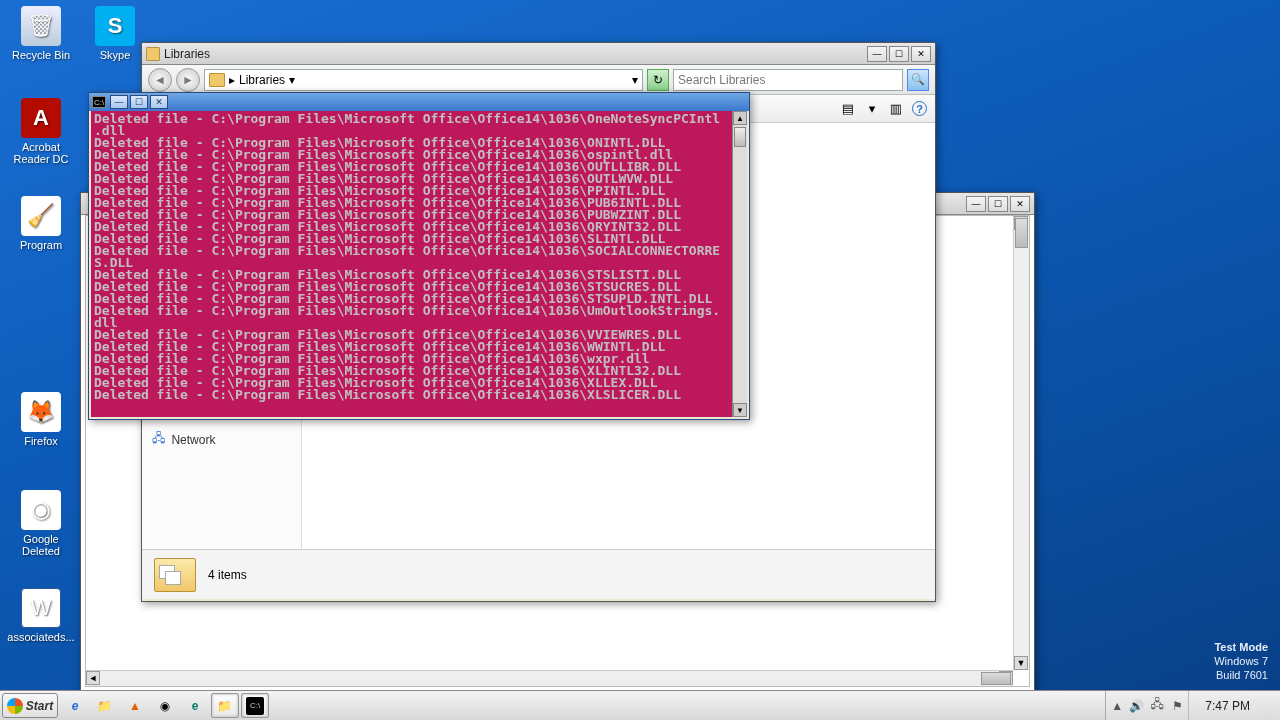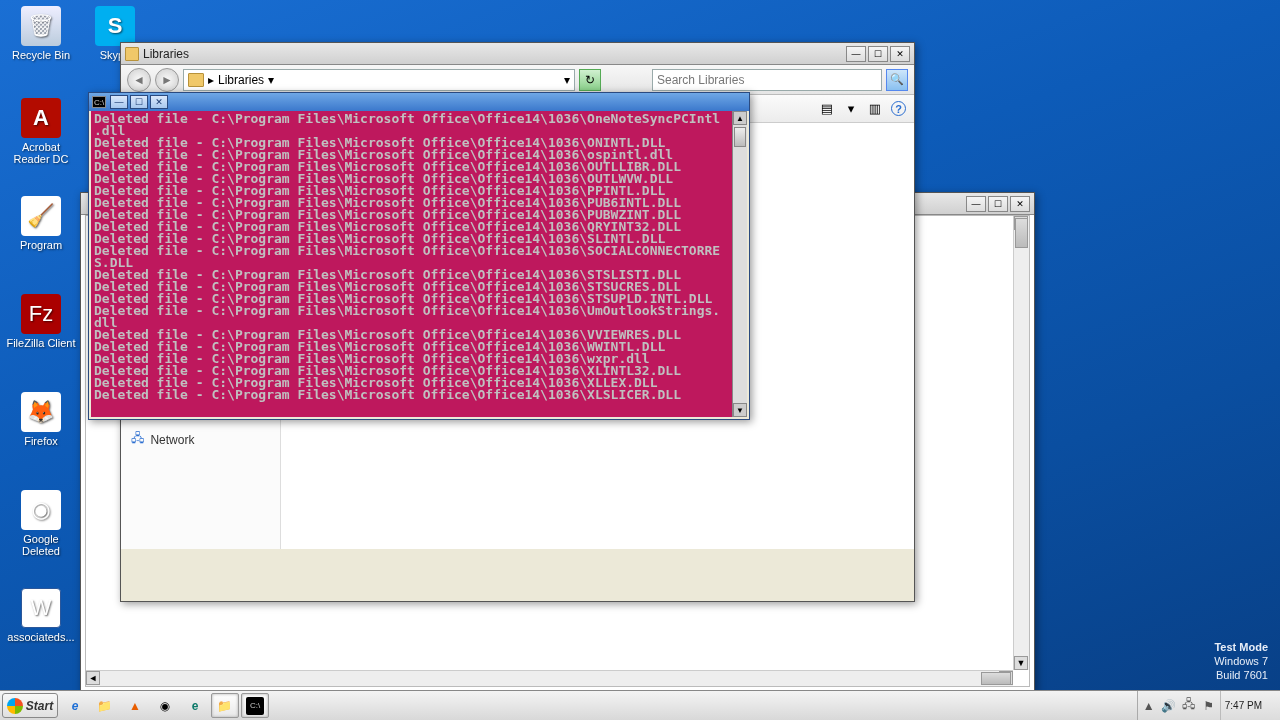--- a/index.html
+++ b/index.html
@@ -14,27 +14,27 @@
 
 .win { position:absolute; background:#ece9d8; border:1px solid #555; box-shadow:2px 2px 8px rgba(0,0,0,.4); }
 .win-titlebar { height:22px; background:linear-gradient(#e8e8e8,#d0d0d0); border-bottom:1px solid #888; display:flex; align-items:center; padding:0 4px; font-size:12px; }
 .win-titlebar .title-icon { width:14px; height:14px; margin-right:4px; background:#f0c869; border:1px solid #b8923a; border-radius:1px; }
 .win-titlebar .title-text { flex:1; color:#222; }
 .win-btns { display:flex; gap:2px; }
 .win-btn { width:20px; height:16px; background:linear-gradient(#f5f5f5,#ddd); border:1px solid #888; font-size:9px; display:flex; align-items:center; justify-content:center; cursor:pointer; }
 .win-btn.close { background:linear-gradient(#f5f5f5,#ddd); }
 
 
-#win-libs { left:120px; top:42px; width:795px; height:560px; }
+#win-libs { left:141px; top:42px; width:795px; height:560px; }
 #win-libs .navbar { height:30px; background:linear-gradient(#f7f7f7,#e5e5e5); border-bottom:1px solid #bbb; display:flex; align-items:center; padding:3px 6px; gap:4px; }
 .nav-arrow { width:24px; height:24px; border-radius:12px; background:radial-gradient(#fafafa,#ccc); border:1px solid #999; display:flex; align-items:center; justify-content:center; font-size:12px; color:#777; }
 .addr { flex:1; height:22px; background:#fff; border:1px solid #9aa; display:flex; align-items:center; padding:0 4px; font-size:12px; gap:4px; }
 .addr .fold-ic { width:16px; height:14px; background:#f0c869; border:1px solid #b8923a; border-radius:1px; }
 .refresh-btn { width:22px; height:22px; background:linear-gradient(#d0f0d0,#8ad08a); border:1px solid #5a5; display:flex; align-items:center; justify-content:center; font-size:12px; }
-.search-box { width:230px; height:22px; background:#fff; border:1px solid #9aa; display:flex; align-items:center; padding:0 4px; font-size:12px; color:#777;margin-left:47px; }
+.search-box { width:230px; height:22px; background:#fff; border:1px solid #9aa; display:flex; align-items:center; padding:0 4px; font-size:12px; color:#777; }
 .search-btn { width:22px; height:22px; background:linear-gradient(#cde6fb,#8ac0f0); border:1px solid #58e; display:flex; align-items:center; justify-content:center; font-size:11px; }
 #win-libs .toolbar { height:28px; background:linear-gradient(#fbfbfb,#ececec); border-bottom:1px solid #ccc; display:flex; align-items:center; justify-content:flex-end; padding:0 8px; gap:8px; font-size:12px; }
 .tool-ic { width:16px; height:16px; display:flex; align-items:center; justify-content:center; font-size:13px; cursor:pointer; }
 #win-libs .body { display:flex; height:426px; background:#fff; }
 #win-libs .sidebar { width:160px; border-right:1px solid #ddd; background:#fbfbfb; }
 #win-libs .main { flex:1; }
 #win-libs .statusbar { height:50px; border-top:1px solid #ccc; background:#f4f4f4; display:flex; align-items:center; padding:4px 12px; gap:12px; font-size:12px; }
 .status-ic { width:42px; height:34px; background:linear-gradient(#fce9a8,#f0c869); border:1px solid #b8923a; border-radius:2px; position:relative; }
 .status-ic:before { content:""; position:absolute; left:4px; top:6px; width:14px; height:12px; background:#fff; border:1px solid #aaa; }
 .status-ic:after { content:""; position:absolute; left:10px; top:12px; width:14px; height:12px; background:#fff; border:1px solid #aaa; }
@@ -67,21 +67,21 @@
 
 
 #taskbar { position:absolute; left:0; right:0; bottom:0; height:30px; background:linear-gradient(#f4f4f4,#d8d8d8); border-top:1px solid #888; display:flex; align-items:stretch; }
 #start { width:56px; background:linear-gradient(#f8f8f8,#e0e0e0); border:1px solid #888; border-radius:3px; margin:2px; display:flex; align-items:center; justify-content:center; gap:3px; font-size:12px; font-weight:bold; font-style:italic; color:#333; cursor:pointer; }
 #start .orb { width:16px; height:16px; border-radius:8px; background:conic-gradient(#f25022 0 25%,#7fba00 0 50%,#ffb900 0 75%,#00a4ef 0); }
 .tbtn { width:28px; margin:2px 1px; border:1px solid transparent; border-radius:2px; display:flex; align-items:center; justify-content:center; font-size:15px; cursor:pointer; }
 .tbtn.active { background:linear-gradient(#fefefe,#e8e8e8); border:1px solid #999; box-shadow:inset 0 0 3px #aaa; }
 .tbtn .mini { width:18px; height:18px; border-radius:2px; display:flex; align-items:center; justify-content:center; font-size:12px; }
 #tray { margin-left:auto; display:flex; align-items:center; padding:0 2px; gap:2px; background:linear-gradient(#f0f0f0,#dcdcdc); border-left:1px solid #aaa; }
 .tray-ic { width:18px; height:18px; display:flex; align-items:center; justify-content:center; font-size:12px; color:#555; cursor:pointer; }
-#clock { font-size:10px; padding:0 4px; color:#222; border-left:1px solid #bbb; height:100%; display:flex; align-items:center; }
+#clock { font-size:12px; padding:0 16px; color:#222; border-left:1px solid #bbb; height:100%; display:flex; align-items:center; }
 #showdesk { width:10px; border-left:1px solid #aaa; background:linear-gradient(#f5f5f5,#ddd); }
 
 
 .ic-bin { background:linear-gradient(#eef,#bcd); }
 .ic-skype { background:#00aff0; color:#fff; font-weight:bold; }
 .ic-acro { background:#b30b00; color:#fff; font-weight:bold; }
 .ic-cc { background:#fff; }
 .ic-fz { background:#a00; color:#fff; }
 .ic-ff { background:#fff; }
 .ic-gc { background:#fff; }
@@ -102,24 +102,20 @@
   </div>
   <div class="dicon" style="left:6px; top:98px">
     <div class="ic ic-acro">A</div>
     <div class="lbl" style="white-space:pre">Acrobat
 Reader DC</div>
   </div>
   <div class="dicon" style="left:6px; top:196px">
     <div class="ic ic-cc">🧹</div>
     <div class="lbl">Program</div>
   </div>
-  <div class="dicon" style="left:6px; top:294px">
-    <div class="ic ic-fz">Fz</div>
-    <div class="lbl">FileZilla Client</div>
-  </div>
   <div class="dicon" style="left:6px; top:392px">
     <div class="ic ic-ff">🦊</div>
     <div class="lbl">Firefox</div>
   </div>
   <div class="dicon" style="left:6px; top:490px">
     <div class="ic ic-gc">◉</div>
     <div class="lbl" style="white-space:pre">Google
 Deleted</div>
   </div>
   <div class="dicon" style="left:6px; top:588px">
@@ -184,20 +180,24 @@
       <div class="tool-ic" style="color:#2a6dd0;border:1px solid #2a6dd0;border-radius:8px;width:15px;height:15px;font-size:11px;font-weight:bold">?</div>
     </div>
     <div class="body">
       <div class="sidebar">
         <div style="padding:6px 10px;font-size:12px;color:#333;display:flex;align-items:center;gap:6px;margin-top:300px">
           <span style="color:#2a6dd0">🖧</span>
           <span>Network</span>
         </div>
       </div>
       <div class="main"></div>
+    </div>
+    <div class="statusbar">
+      <div class="status-ic"></div>
+      <span>4 items</span>
     </div>
   </div>
 
   <div id="win-cmd" class="win">
     <div class="titlebar">
       <div class="cmd-ic">C:\</div>
       <div class="win-btns">
         <div class="win-btn">—</div>
         <div class="win-btn">☐</div>
         <div class="win-btn">✕</div>

